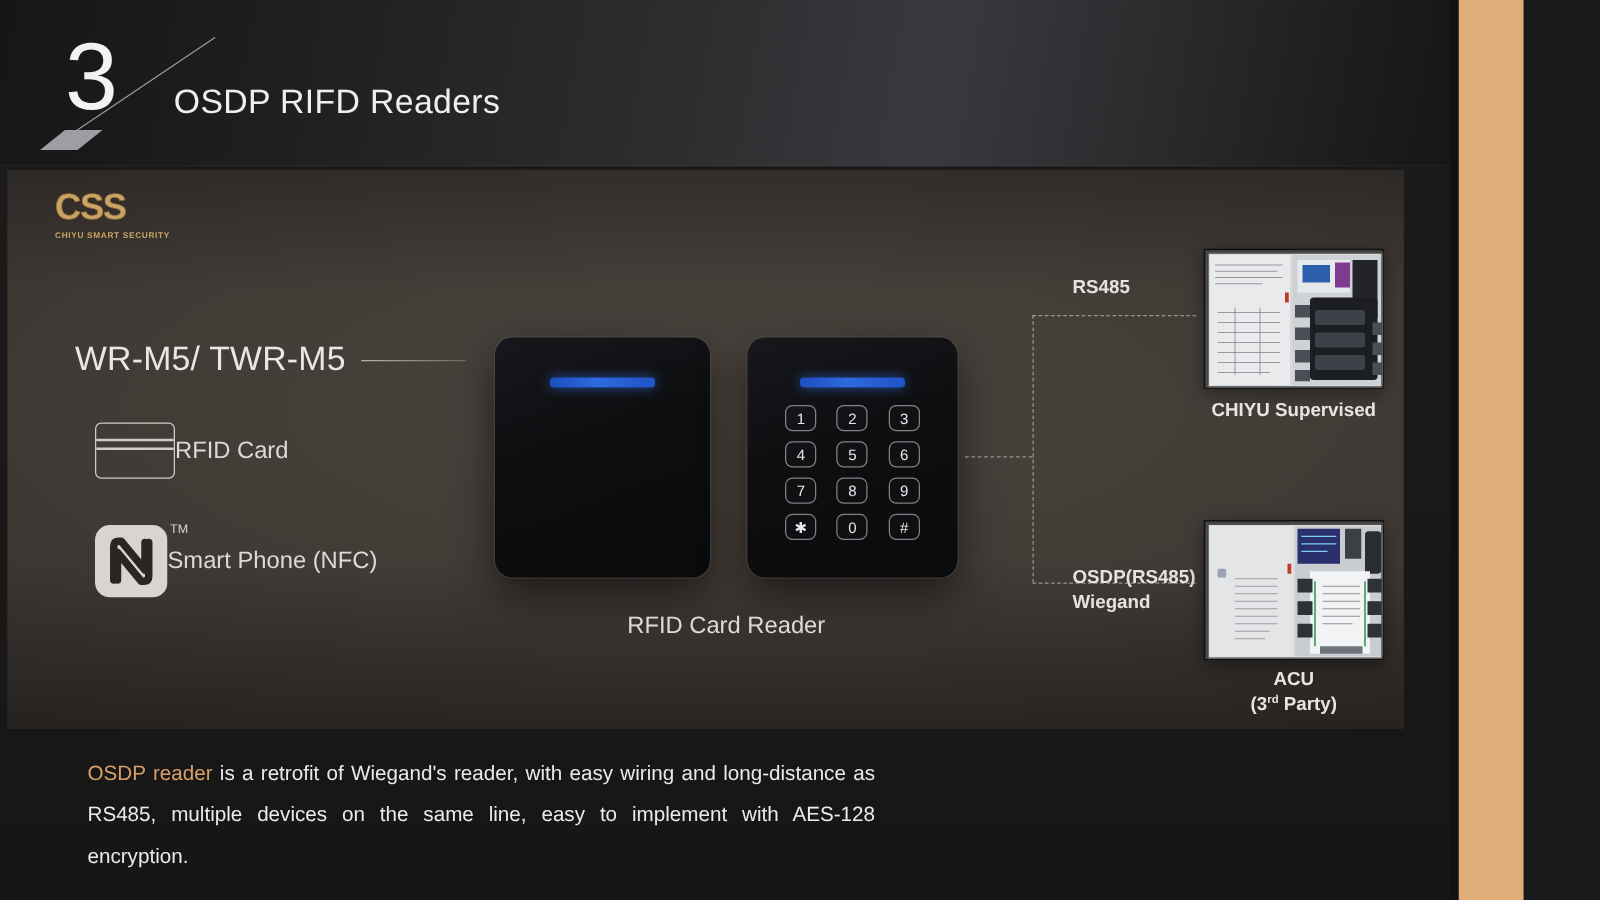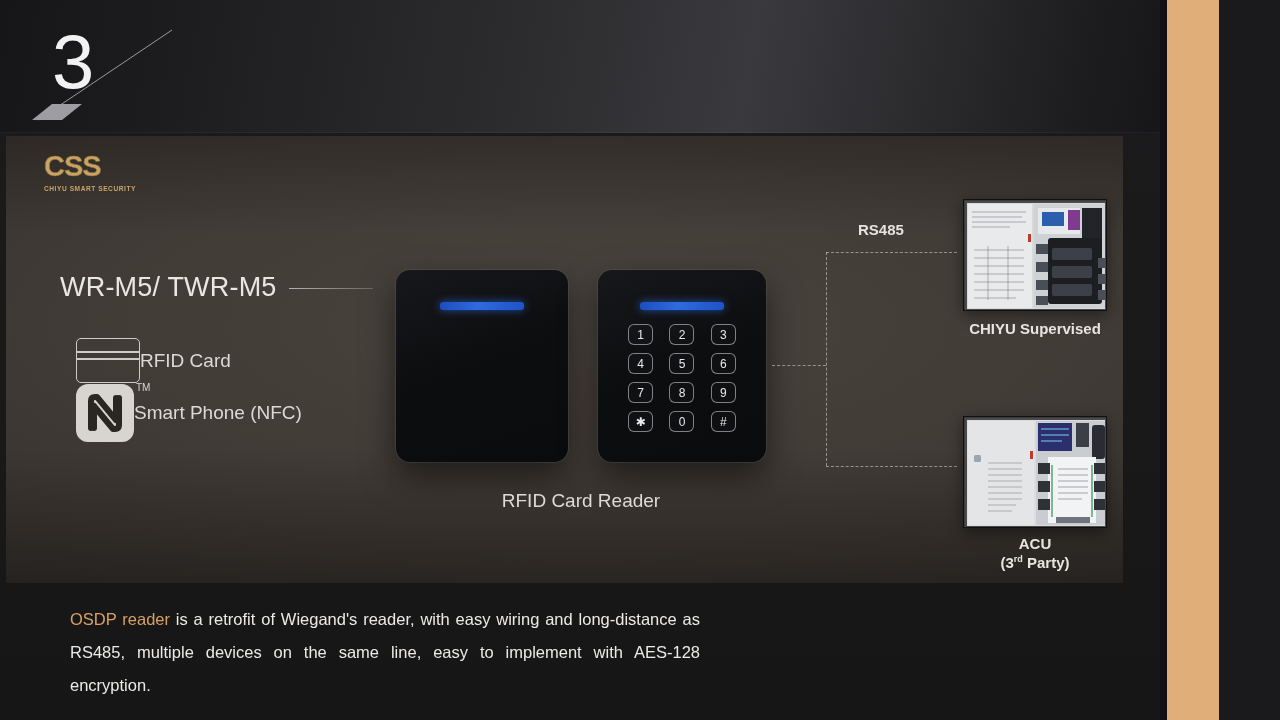--- a/index.html
+++ b/index.html
@@ -160,21 +160,21 @@
     background: linear-gradient(90deg, rgba(220,215,210,0.75), rgba(220,215,210,0.25));
   }
 
   
   .feature-row {
     position: absolute;
     display: flex;
     align-items: center;
   }
   .feature-row.card { left: 76px; top: 338px; }
-  .feature-row.nfc  { left: 76px; top: 384px; text-align: center; }
+  .feature-row.nfc  { left: 76px; top: 420px; text-align: center; }
 
   .icon-card {
     width: 64px; height: 45px;
     border: 1.6px solid #cfcbc6;
     border-radius: 5px;
     position: relative;
     flex: none;
   }
   .icon-card::before {
     content: "";
@@ -356,20 +356,21 @@
 <body>
 
 <div class="slide">
 
   <div class="header-band">
     <svg class="header-slash" viewBox="0 0 150 96" preserveAspectRatio="none">
       <line x1="8" y1="92" x2="142" y2="2" stroke="#9a9a9f" stroke-width="1"></line>
       <polygon points="2,92 32,92 52,76 22,76" fill="#9d9da2"></polygon>
     </svg>
     <div class="slide-number">3</div>
+    <div class="header-title">OSDP RIFD Readers</div>
   </div>
 
   <div class="edge-bar-dark-left"></div>
   <div class="edge-bar-tan"></div>
   <div class="edge-bar-dark-right"></div>
 
   <div class="content-panel">
     <div class="panel-vignette"></div>
   </div>
 
@@ -422,20 +423,24 @@
   </div>
 
   <div class="device-caption">RFID Card Reader</div>
 
   <div class="dot-h" style="left:772px; top:365px; width:54px;"></div>
   <div class="dot-v" style="left:826px; top:252px; height:214px;"></div>
   <div class="dot-h" style="left:826px; top:252px; width:131px;"></div>
   <div class="dot-h" style="left:826px; top:466px; width:131px;"></div>
 
   <div class="conn-label conn-rs485">RS485</div>
+  <div class="conn-label conn-osdp">
+    <div>OSDP(RS485)</div>
+    <div>Wiegand</div>
+  </div>
 
   <div class="photo-box photo-controller">
     <svg width="144" height="112" viewBox="0 0 144 112">
       <rect width="144" height="112" fill="#3a3a3a"></rect>
       <rect x="2" y="2" width="140" height="108" fill="#d8d9da"></rect>
       <rect x="4" y="4" width="64" height="104" fill="#e9eaec"></rect>
       <g stroke="#8a8d93" stroke-width="0.7">
         <line x1="8" y1="12" x2="62" y2="12"></line>
           <line x1="8" y1="17" x2="58" y2="17"></line>
         <line x1="8" y1="22" x2="62" y2="22"></line>

